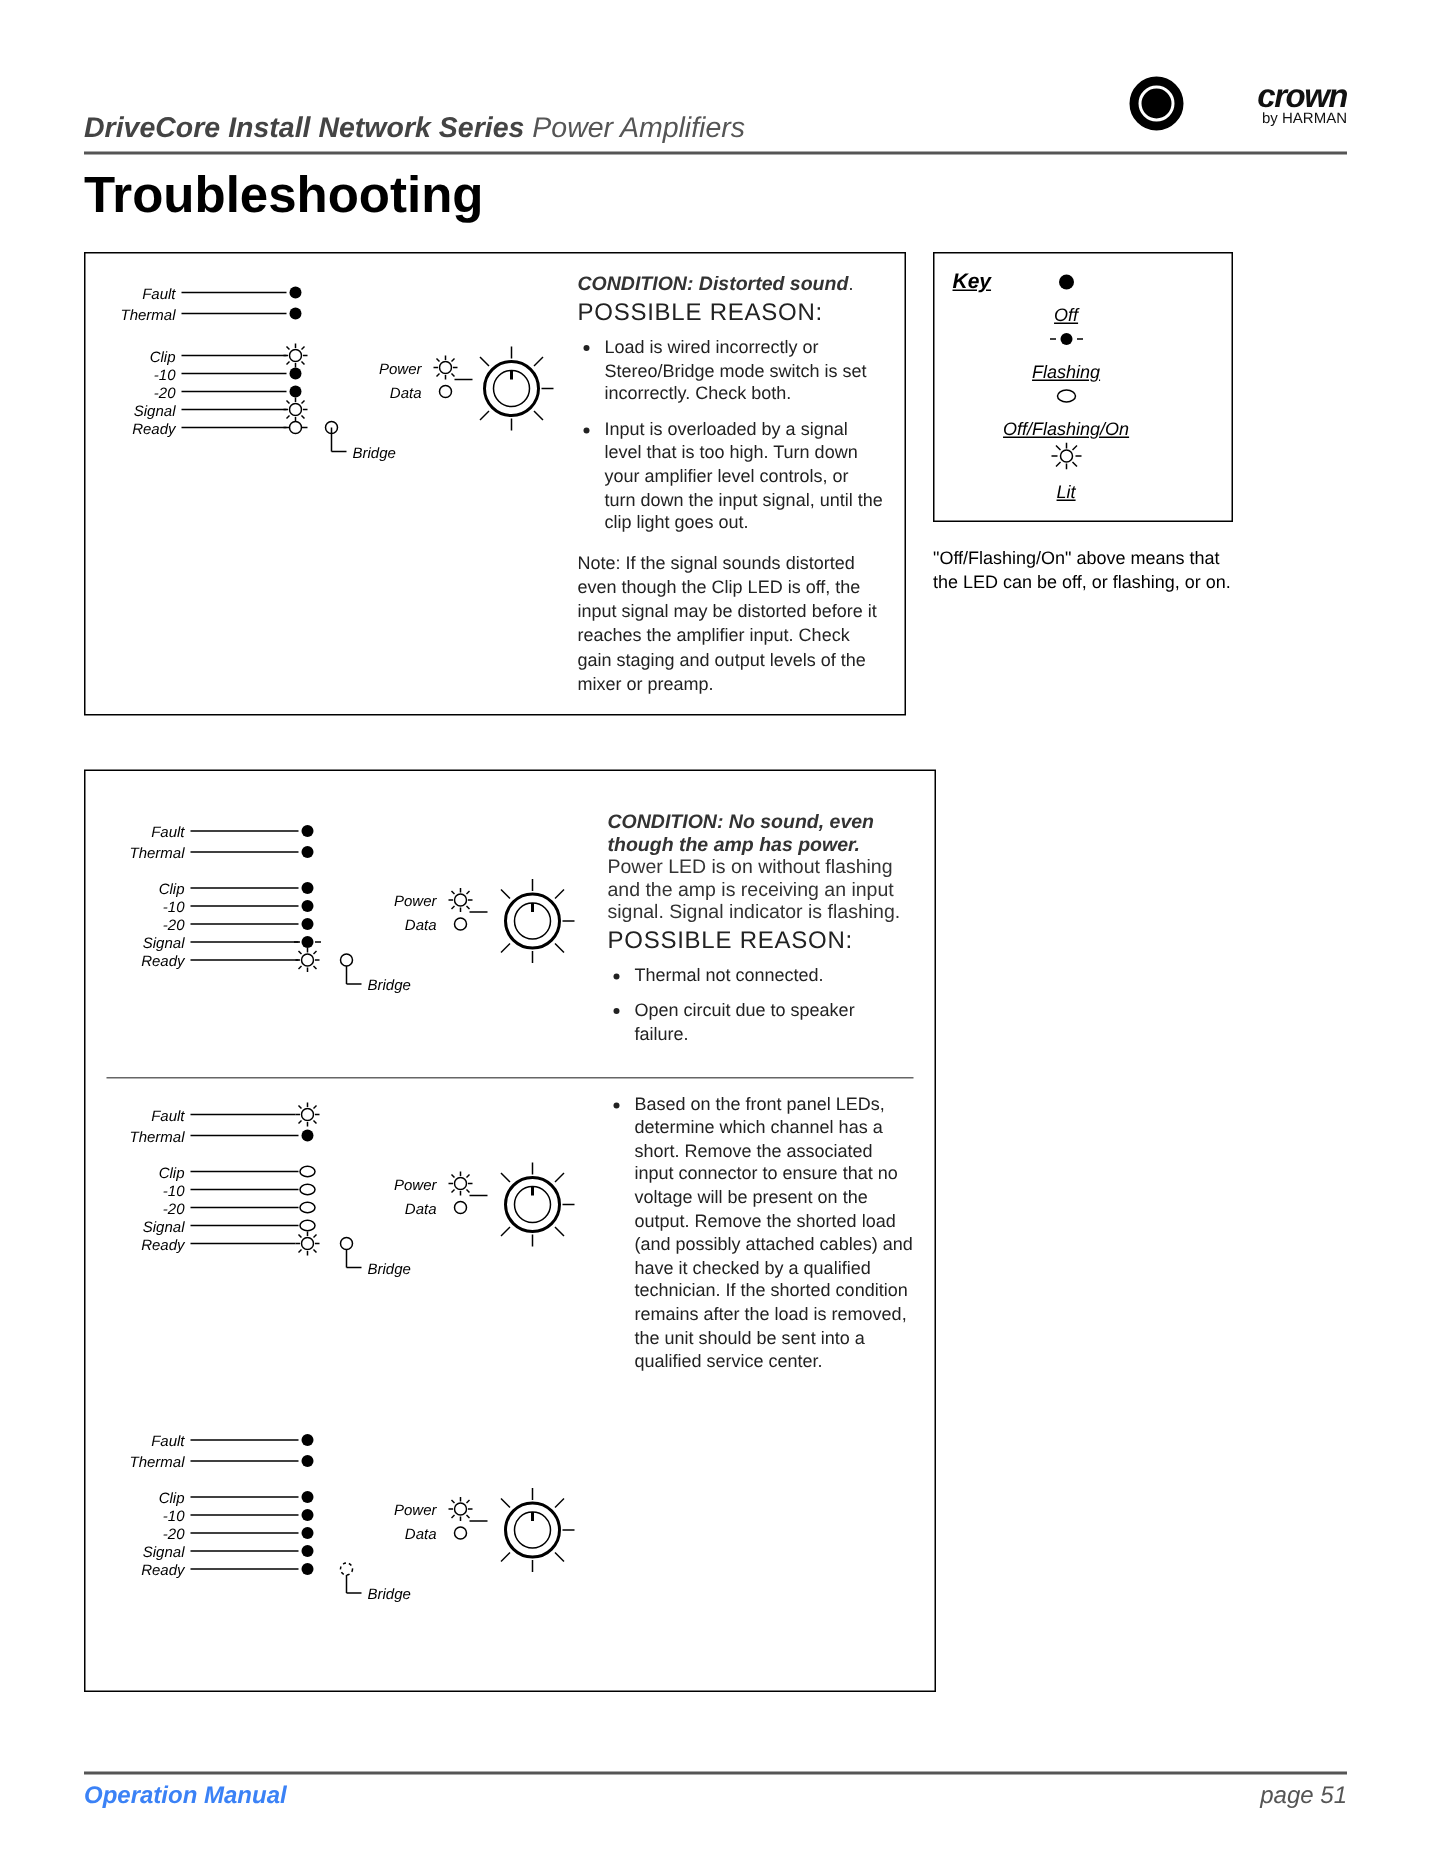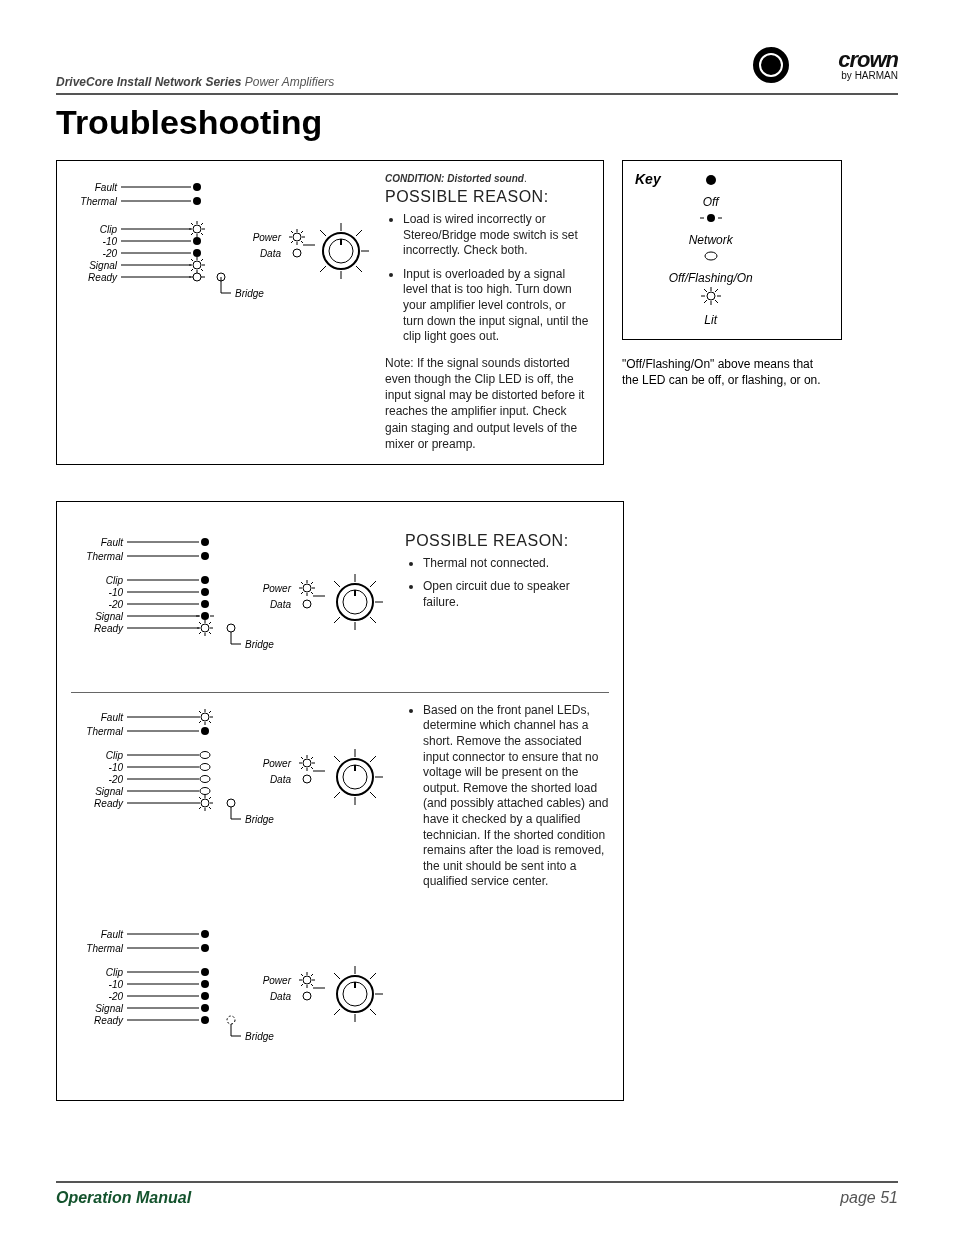--- a/index.html
+++ b/index.html
@@ -6,53 +6,53 @@
   body {
     font-family: Arial, Helvetica, sans-serif;
     background: #fff;
     color: #000;
     width: 954px;
     height: 1235px;
     position: relative;
     padding: 40px 56px 30px 56px;
   }
   .header-row { display: flex; justify-content: space-between; align-items: center; border-bottom: 2px solid #555; padding-bottom: 4px; margin-bottom: 8px;}
-  .series-title { font-size: 12px; color: #555; margin-top: 35px; }
+  .series-title { font-size: 19px; color: #555; margin-top: 35px; }
   .series-title .bold { font-weight: bold; font-style: italic; color:#444;}
   .series-title .light { font-style: italic; }
   .logo { text-align: right; font-size: 10px; color:#111; line-height:1; }
   .logo .crown { font-size: 22px; font-weight:bold; font-style: italic; letter-spacing:-1px;margin-left:40px;}
   .logo .harman { font-size: 10px; }
   .logo-badge { display:inline-block; width:36px; height:36px; border:2px solid #000; border-radius:50%; background:#000; vertical-align: middle; margin-right:6px; position:relative;}
   .logo-badge::after{ content:""; position:absolute; inset:4px; border:2px solid #fff; border-radius:50%;}
   h1.page-title { font-size: 34px; font-weight: bold; margin: 8px 0 18px 0; }
   .upper { display:flex; gap: 18px; align-items:flex-start;}
   .card { border: 1.5px solid #000; background:#fff; }
   .card1 { width: 548px; padding: 12px 14px; display:flex; gap: 14px;}
   .diagram-col { width: 300px; flex: 0 0 300px;}
   .text-col { flex:1; font-size: 12px; color:#222;}
-  .condition { font-weight:bold; font-style:italic; font-size:10px; color:#333; margin-bottom:4px;}
+  .condition { font-weight:bold; font-style:italic; font-size:13px; color:#333; margin-bottom:4px;}
   .condition .plain{ font-weight:normal; font-style:normal;}
   .subhead { font-size: 16px; letter-spacing: 0.5px; margin: 4px 0 6px 0;}
   .text-col ul{ list-style: disc; padding-left: 18px; margin: 0 0 10px 0;}
   .text-col li{ margin-bottom: 8px; line-height:1.3; font-size:12px;}
   .note { font-size: 12px; line-height:1.35; margin-top:4px;}
-  .key-card{ width: 220px; padding: 10px 12px; }
+  .key-card{ width: 200px; padding: 10px 12px; text-decoration: underline; }
   .key-row{ display:flex; align-items:flex-start; gap:8px;}
   .key-label{ font-weight:bold; font-style: italic; font-size: 14px; }
   .key-list{ font-size:12px; font-style: italic;}
   .key-list .row{ display:flex; align-items:center; gap:8px; margin: 2px 0; flex-direction: column;}
   .key-note { font-size:12px; line-height:1.35; margin-top: 16px; width:200px;}
   .card2 { width: 568px; margin-top: 36px; padding: 16px 14px;}
   .block { display:flex; gap:14px; padding: 10px 0;}
   .block + .block { border-top: 1px solid #666; }
   .block .diagram-col{ width:320px; flex:0 0 320px;}
   .block .text-col{ flex:1;}
   .footer { position:absolute; left:56px; right:56px; bottom: 28px; display:flex; justify-content:space-between; border-top: 2px solid #555; padding-top:6px; font-size:16px; color:#555;}
-  .footer .left{ font-weight:bold; font-style:italic; color:#14532d;}
+  .footer .left{ font-weight:bold; font-style:italic; color:#3b82f6;}
   .footer .right{ font-style: italic; margin-left: 20px;}
   
   svg text { font-family: Arial, Helvetica, sans-serif; font-style: italic; font-size: 10px; fill:#000;}
 </style>
 </head>
 <body>
 
 <div class="header-row">
   <div class="series-title">
     <span class="bold">DriveCore Install Network Series</span><span class="light"> Power Amplifiers</span>
@@ -176,21 +176,21 @@
                 <circle cx="9" cy="7" r="5" fill="#000"></circle>
               </svg>
               <span>Off</span>
             </div>
           <div class="row">
               <svg width="22" height="14">
                 <line x1="0" y1="7" x2="4" y2="7" stroke="#000"></line>
                 <circle cx="11" cy="7" r="4" fill="#000"></circle>
                 <line x1="18" y1="7" x2="22" y2="7" stroke="#000"></line>
               </svg>
-              <span>Network</span>
+              <span>Flashing</span>
             </div>
           <div class="row">
               <svg width="18" height="14">
                 <ellipse cx="9" cy="7" rx="6" ry="4" fill="none" stroke="#000"></ellipse>
               </svg>
               <span>Off/Flashing/On</span>
             </div>
           <div class="row">
               <svg width="22" height="18">
                 <circle cx="11" cy="9" r="4" fill="none" stroke="#000"></circle>
@@ -278,20 +278,21 @@
         <line x1="284" y1="46" x2="284" y2="54" stroke="#000"></line>
           <line x1="284" y1="94" x2="284" y2="102" stroke="#000"></line>
           <line x1="304" y1="74" x2="312" y2="74" stroke="#000"></line>
         <line x1="299" y1="59" x2="305" y2="53" stroke="#000"></line>
           <line x1="299" y1="89" x2="305" y2="95" stroke="#000"></line>
           <line x1="269" y1="59" x2="263" y2="53" stroke="#000"></line>
           <line x1="269" y1="89" x2="263" y2="95" stroke="#000"></line>
       </svg>
     </div>
     <div class="text-col">
+      <p class="condition"><span>CONDITION: No sound, even though the amp has power.</span><span class="plain" style="font-weight:normal; font-style:normal;"> Power LED is on without flashing and the amp is receiving an input signal. Signal indicator is flashing.</span></p>
       <p class="subhead">POSSIBLE REASON:</p>
       <ul>
         <li>Thermal not connected.</li>
         <li>Open circuit due to speaker failure.</li>
       </ul>
     </div>
   </div>
 
   <div class="block">
     <div class="diagram-col">

